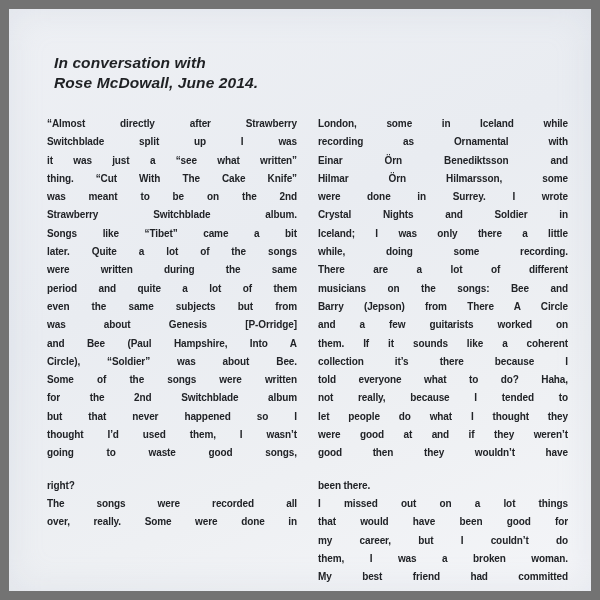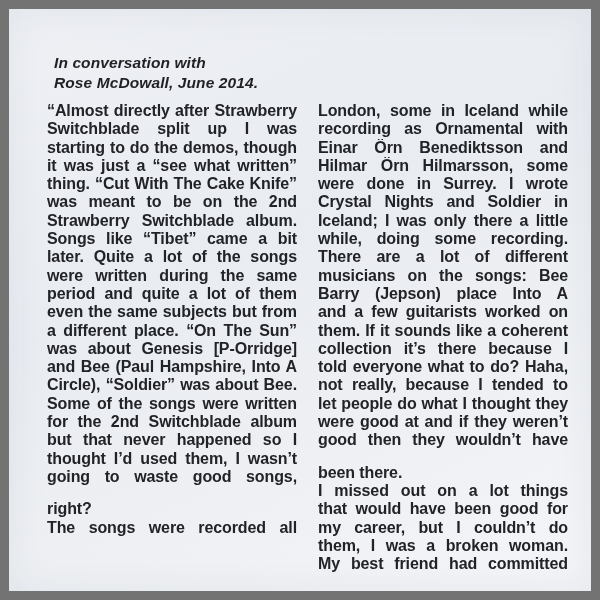--- a/index.html
+++ b/index.html
@@ -25,25 +25,25 @@
     left: 45px; top: 44px;
     font-style: italic;
     font-weight: bold;
     font-size: 15.5px;
     line-height: 19.5px;
     color: #1f2124;
     letter-spacing: 0.1px;
   }
   .col {
     position: absolute;
-    top: 93px;
+    top: 106px;
     width: 250px;
     color: #212327;
     font-weight: bold;
-    font-size: 16px;
+    font-size: 10px;
     line-height: 18.3px;
     letter-spacing: -0.1px;
   }
   .col-left  { left: 38px; }
   .col-right { left: 309px; }
   .line {
     height: 18.3px;
     overflow: hidden;
     text-align: justify;
     text-align-last: justify;
@@ -60,54 +60,53 @@
 
 <div class="canvas">
   <div class="page">
     <div class="header">
       <div>In conversation with</div>
       <div>Rose McDowall, June 2014.</div>
     </div>
     <div class="col col-left" id="col-left">
         <div class="line">“Almost directly after Strawberry</div>
         <div class="line">Switchblade split up I was</div>
-        <div class="line">starting to do the demos, though</div>
         <div class="line">it was just a “see what written”</div>
         <div class="line">thing. “Cut With The Cake Knife”</div>
         <div class="line">was meant to be on the 2nd</div>
         <div class="line">Strawberry Switchblade album.</div>
         <div class="line">Songs like “Tibet” came a bit</div>
         <div class="line">later. Quite a lot of the songs</div>
         <div class="line">were written during the same</div>
         <div class="line">period and quite a lot of them</div>
         <div class="line">even the same subjects but from</div>
-        <div class="line">a different place. “On The Sun”</div>
         <div class="line">was about Genesis [P-Orridge]</div>
         <div class="line">and Bee (Paul Hampshire, Into A</div>
         <div class="line">Circle), “Soldier” was about Bee.</div>
         <div class="line">Some of the songs were written</div>
         <div class="line">for the 2nd Switchblade album</div>
         <div class="line">but that never happened so I</div>
         <div class="line">thought I’d used them, I wasn’t</div>
         <div class="line">going to waste good songs,</div>
         <div class="line no-just">right?</div>
         <div class="line">The songs were recorded all</div>
+        <div class="line">over, really. Some were done in</div>
       </div>
     <div class="col col-right" id="col-right">
         <div class="line">London, some in Iceland while</div>
         <div class="line">recording as Ornamental with</div>
         <div class="line">Einar Örn Benediktsson and</div>
         <div class="line">Hilmar Örn Hilmarsson, some</div>
         <div class="line">were done in Surrey. I wrote</div>
         <div class="line">Crystal Nights and Soldier in</div>
         <div class="line">Iceland; I was only there a little</div>
         <div class="line">while, doing some recording.</div>
         <div class="line">There are a lot of different</div>
         <div class="line">musicians on the songs: Bee and</div>
-        <div class="line">Barry (Jepson) place Into A Circle</div>
+        <div class="line">Barry (Jepson) from There A Circle</div>
         <div class="line">and a few guitarists worked on</div>
         <div class="line">them. If it sounds like a coherent</div>
         <div class="line">collection it’s there because I</div>
         <div class="line">told everyone what to do? Haha,</div>
         <div class="line">not really, because I tended to</div>
         <div class="line">let people do what I thought they</div>
         <div class="line">were good at and if they weren’t</div>
         <div class="line">good then they wouldn’t have</div>
         <div class="line no-just">been there.</div>
         <div class="line">I missed out on a lot things</div>

